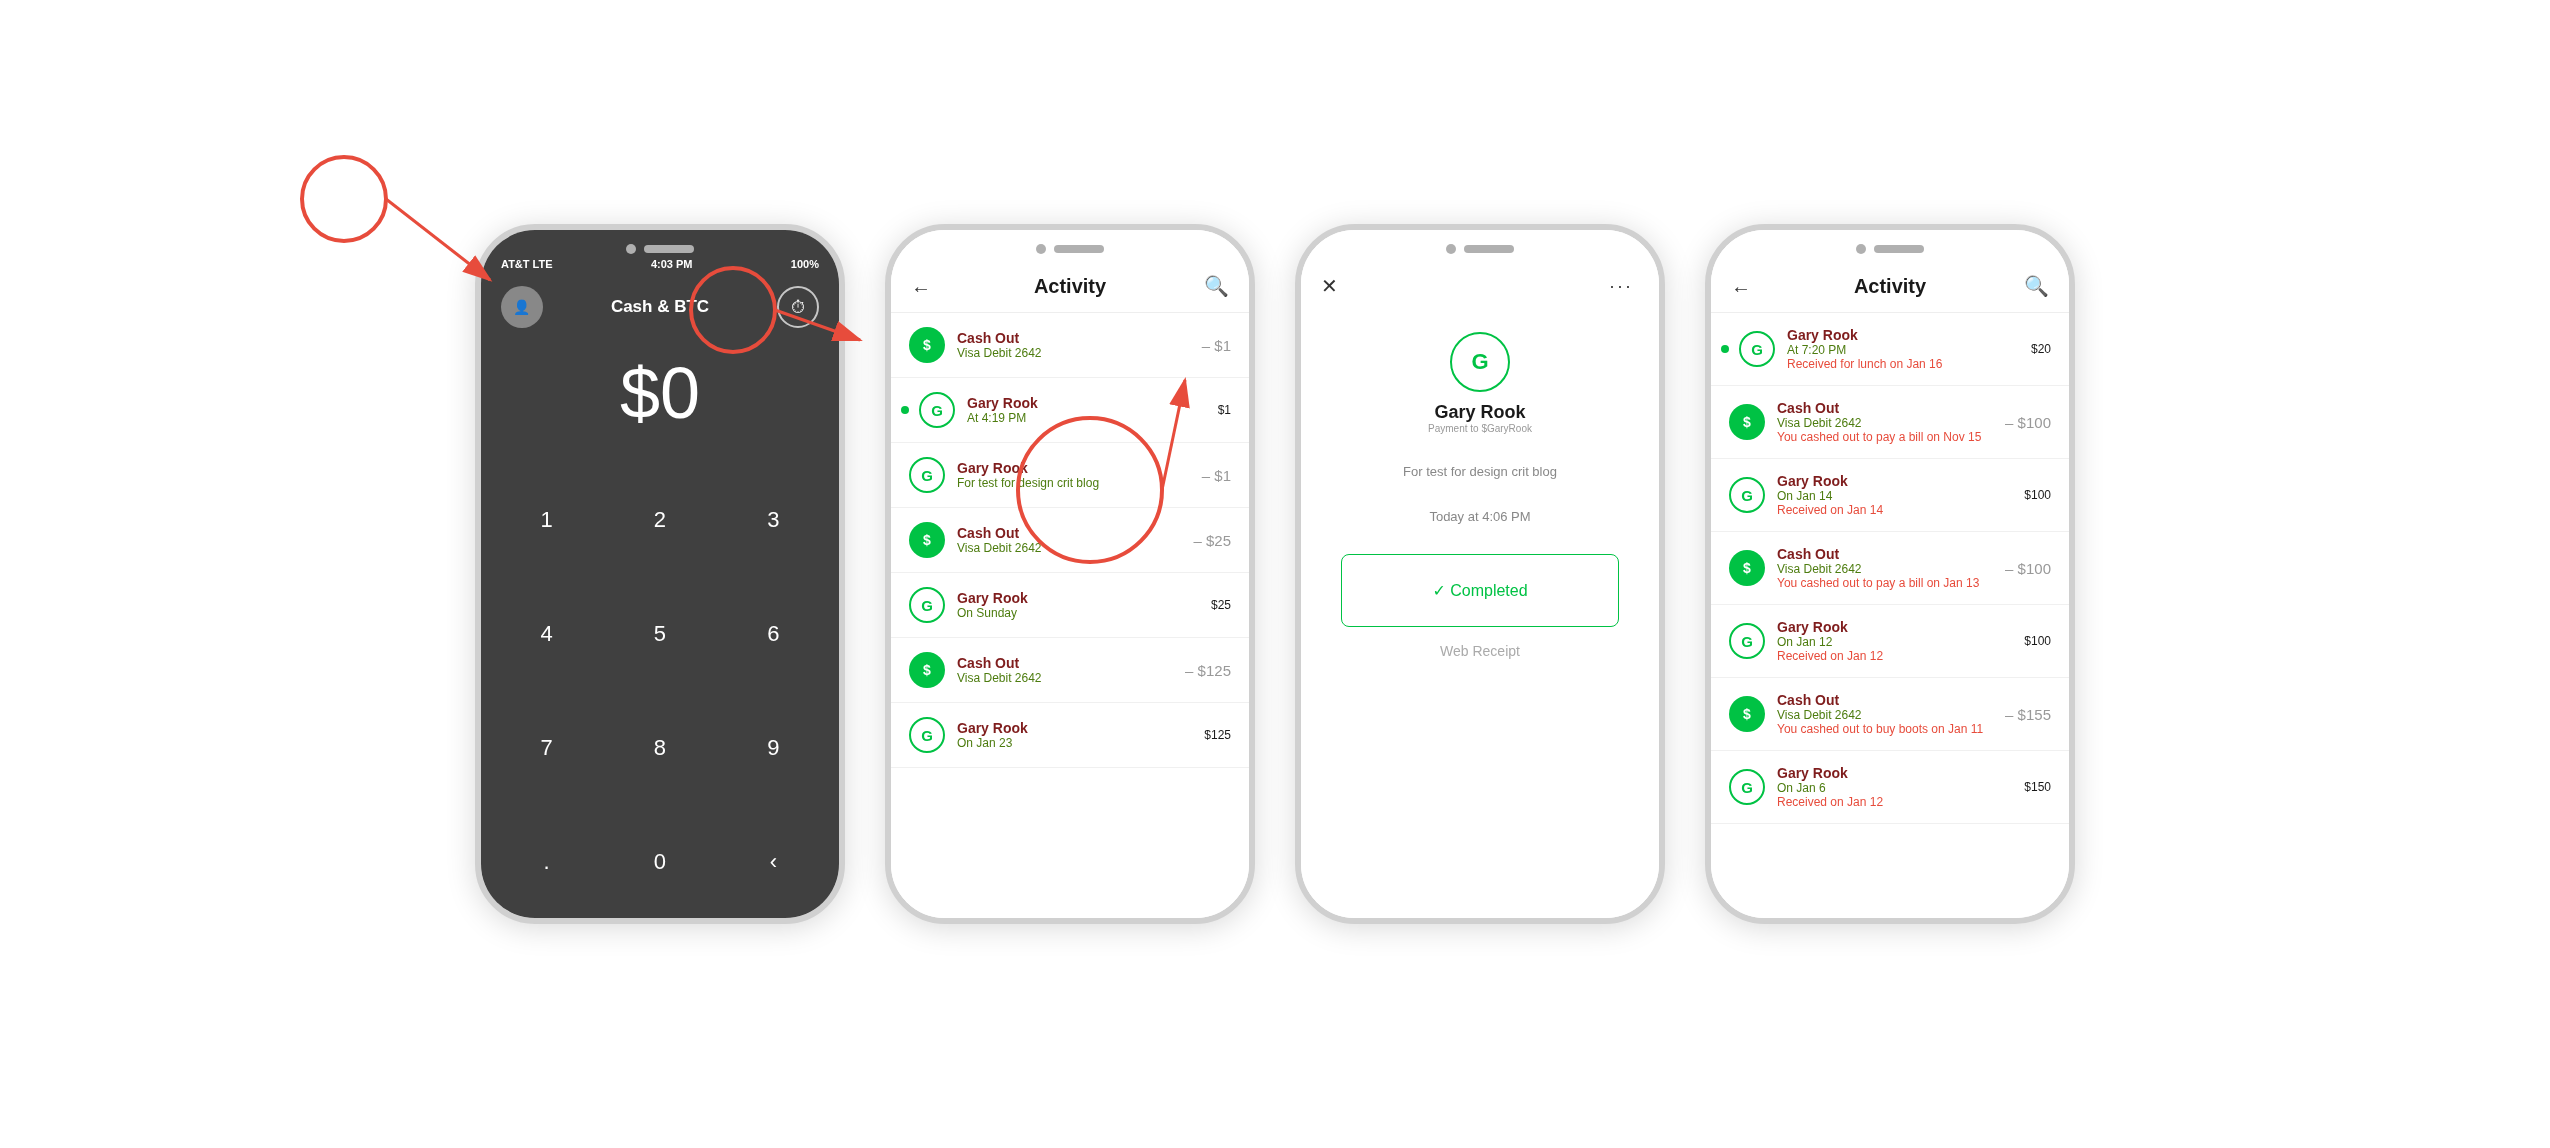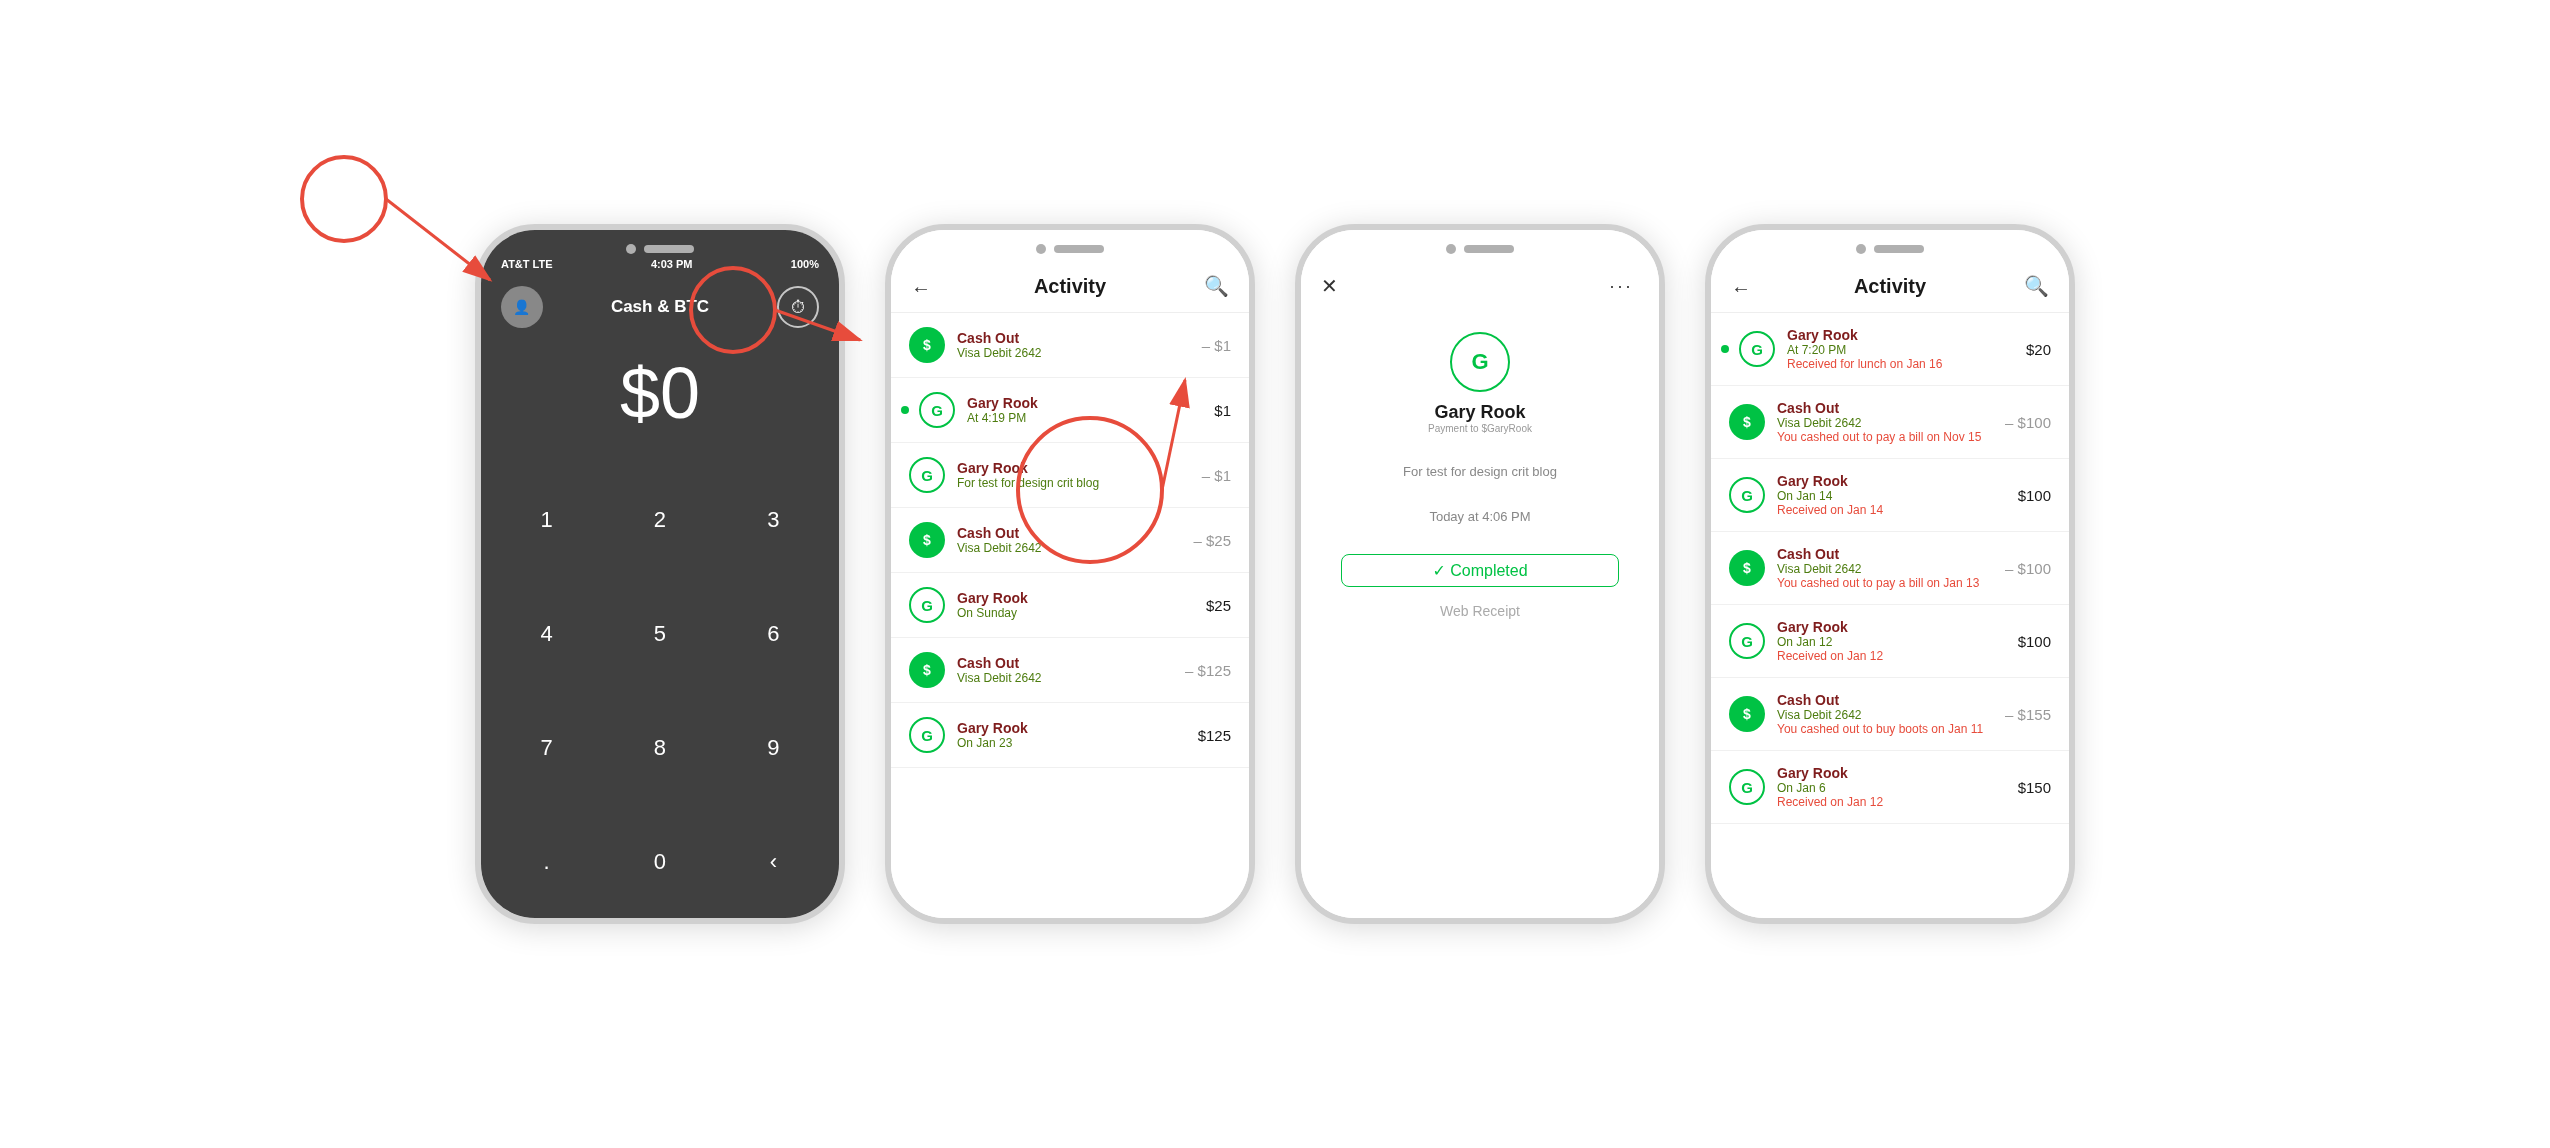--- a/index.html
+++ b/index.html
@@ -178,21 +178,21 @@
       font-weight: 700;
       flex-shrink: 0;
       position: relative;
     }
     .icon-green { background: #00c244; color: white; }
     .icon-gary { background: white; color: #00c244; border: 2px solid #00c244; font-size: 15px; }
     .activity-content { flex: 1; }
     .activity-name { font-size: 14px; font-weight: 600; color: #7f1d1d; }
     .activity-sub { font-size: 12px; color: #4d7c0f; }
     .activity-sub-red { font-size: 12px; color: #e74c3c; }
-    .activity-amount { font-size: 15px; font-weight: 500; color: #1a1a1a; text-align: right; }
+    .activity-amount { font-size: 12px; font-weight: 500; color: #1a1a1a; text-align: right; }
     .activity-amount-neg { font-size: 15px; font-weight: 500; color: #999; text-align: right; }
     .item-with-dot { position: relative; }
 
     
     .screen-detail {
       background: #f8f8f8;
       height: 100%;
       display: flex;
       flex-direction: column;
     }
@@ -235,21 +235,21 @@
     .detail-desc {
       text-align: center;
       font-size: 13px;
       color: #888;
       margin-bottom: 30px;
     }
     .completed-btn {
       margin: 0 20px;
       border: 1px solid #00c244;
       border-radius: 8px;
-      padding: 6px;
+      padding: 26px;
       text-align: center;
       color: #00c244;
       font-size: 16px;
       font-weight: 500;
       background: white;
       cursor: pointer;
     }
     .web-receipt {
       text-align: center;
       color: #aaa;

